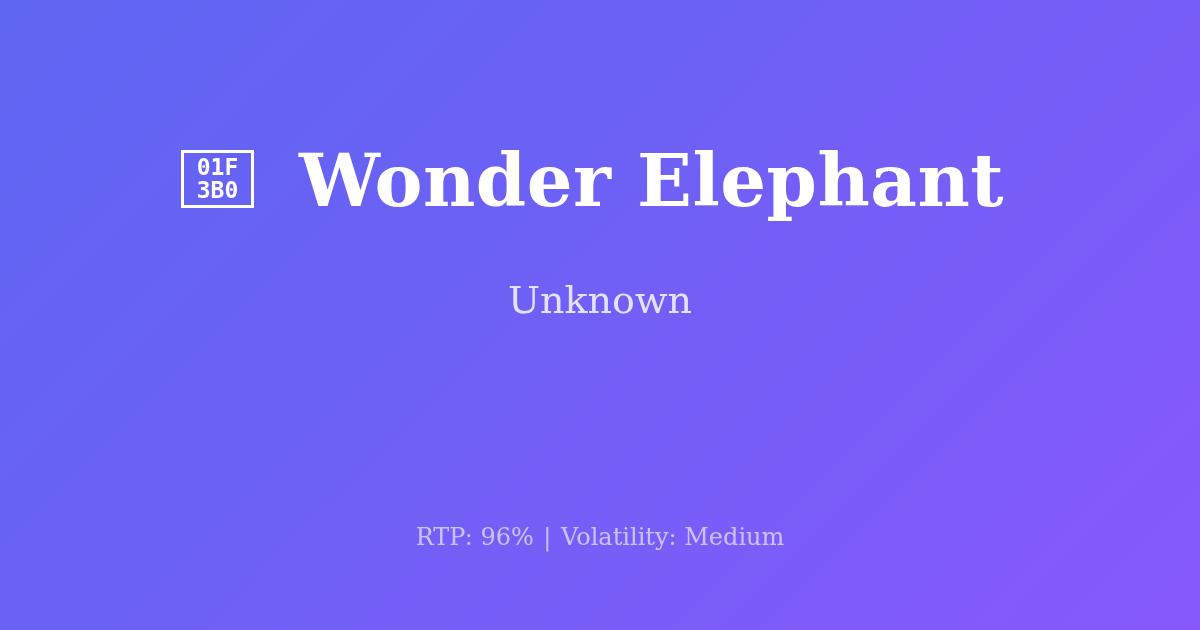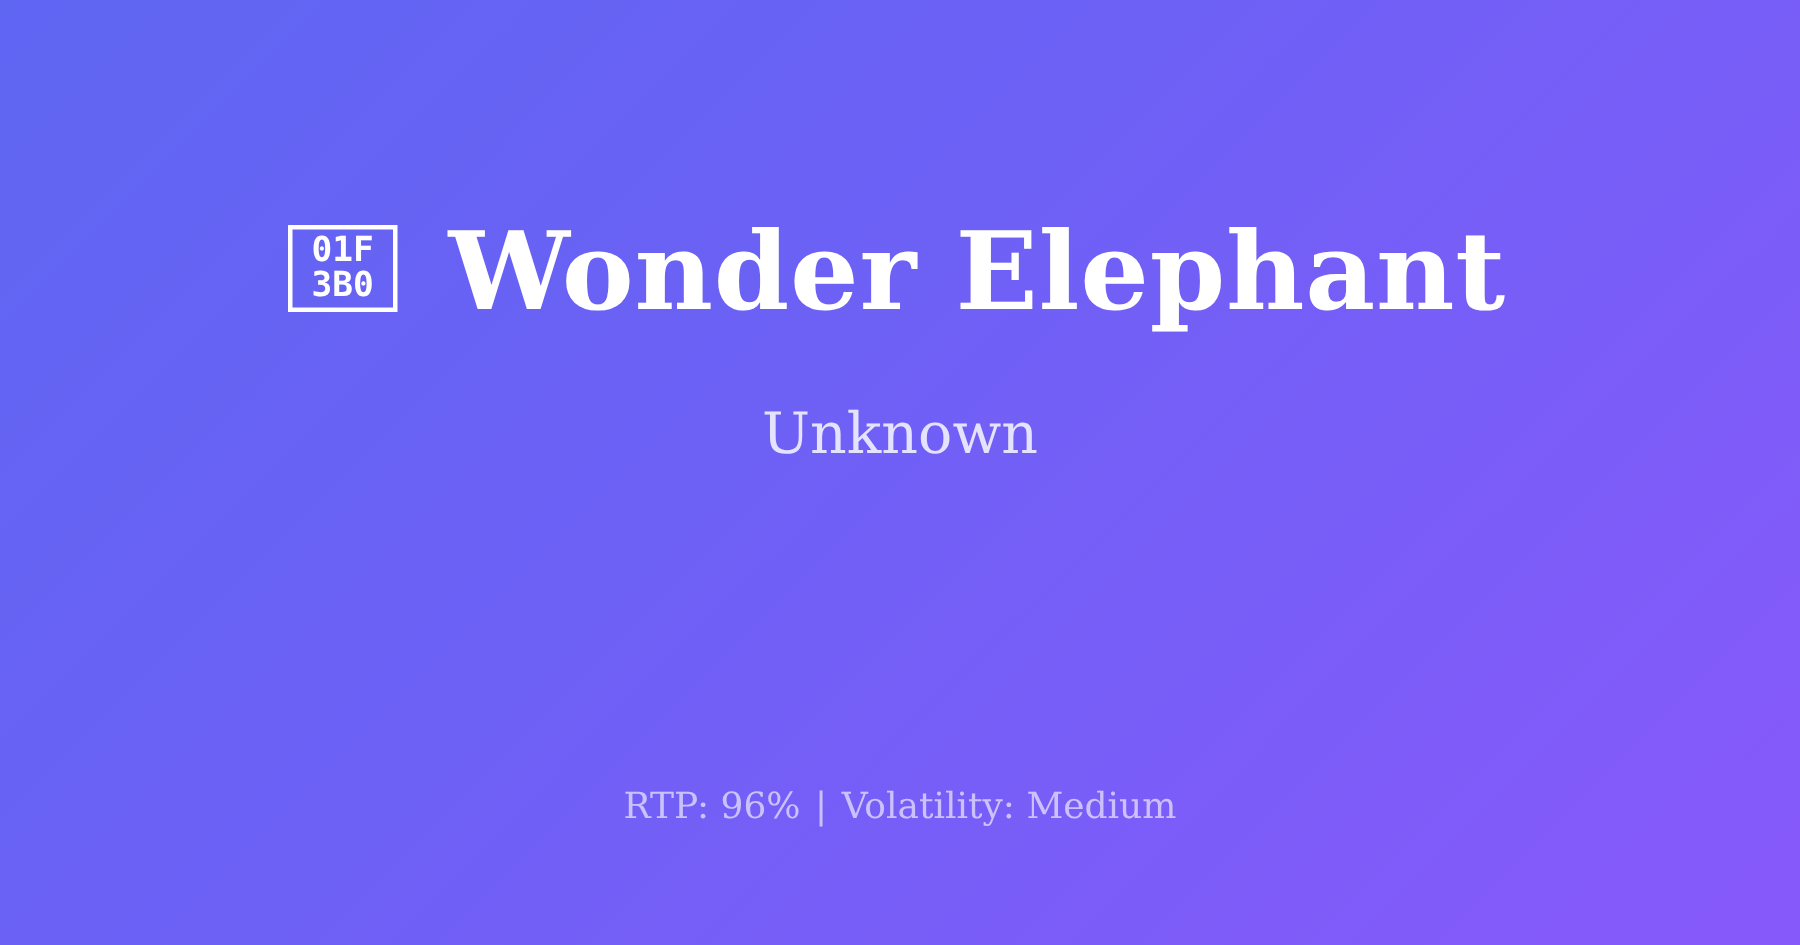--- a/index.html
+++ b/index.html
@@ -68,21 +68,21 @@
     letter-spacing: 0px;
     margin-bottom: 4px;
   }
 
   .tofu-glyph span {
     display: block;
     height: 23px;
   }
 
   .card-title {
-    margin: 4px;
+    margin: 15px;
     color: #ffffff;
     font-size: 72px;
     font-weight: 700;
     line-height: 1.04;
     letter-spacing: 0.5px;
     white-space: nowrap;
   }
 
   .card-subtitle {
     margin: 18px;

